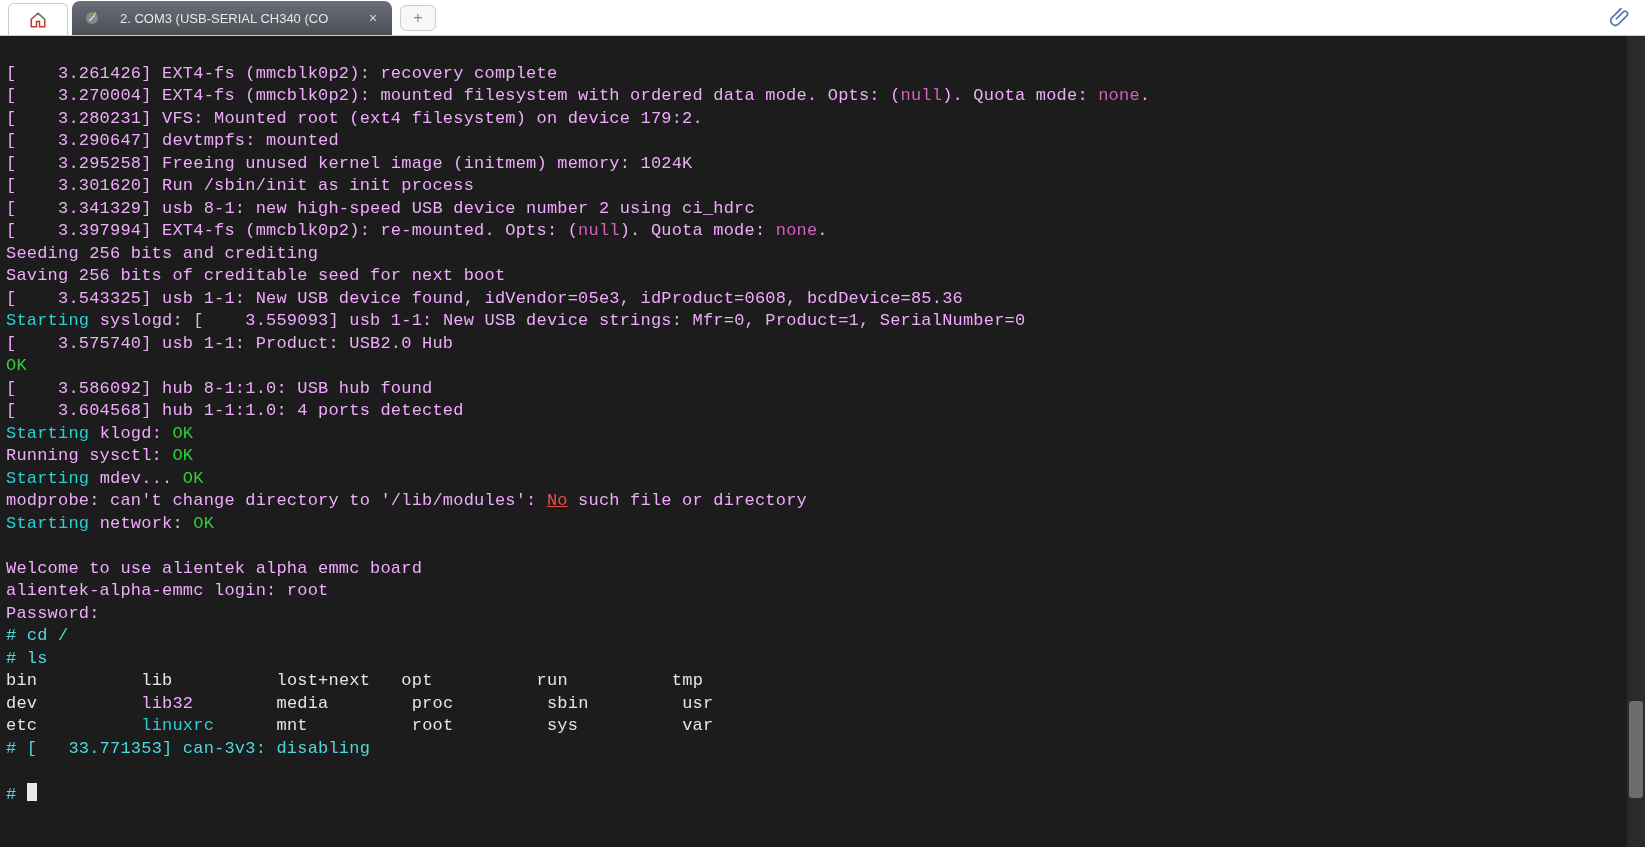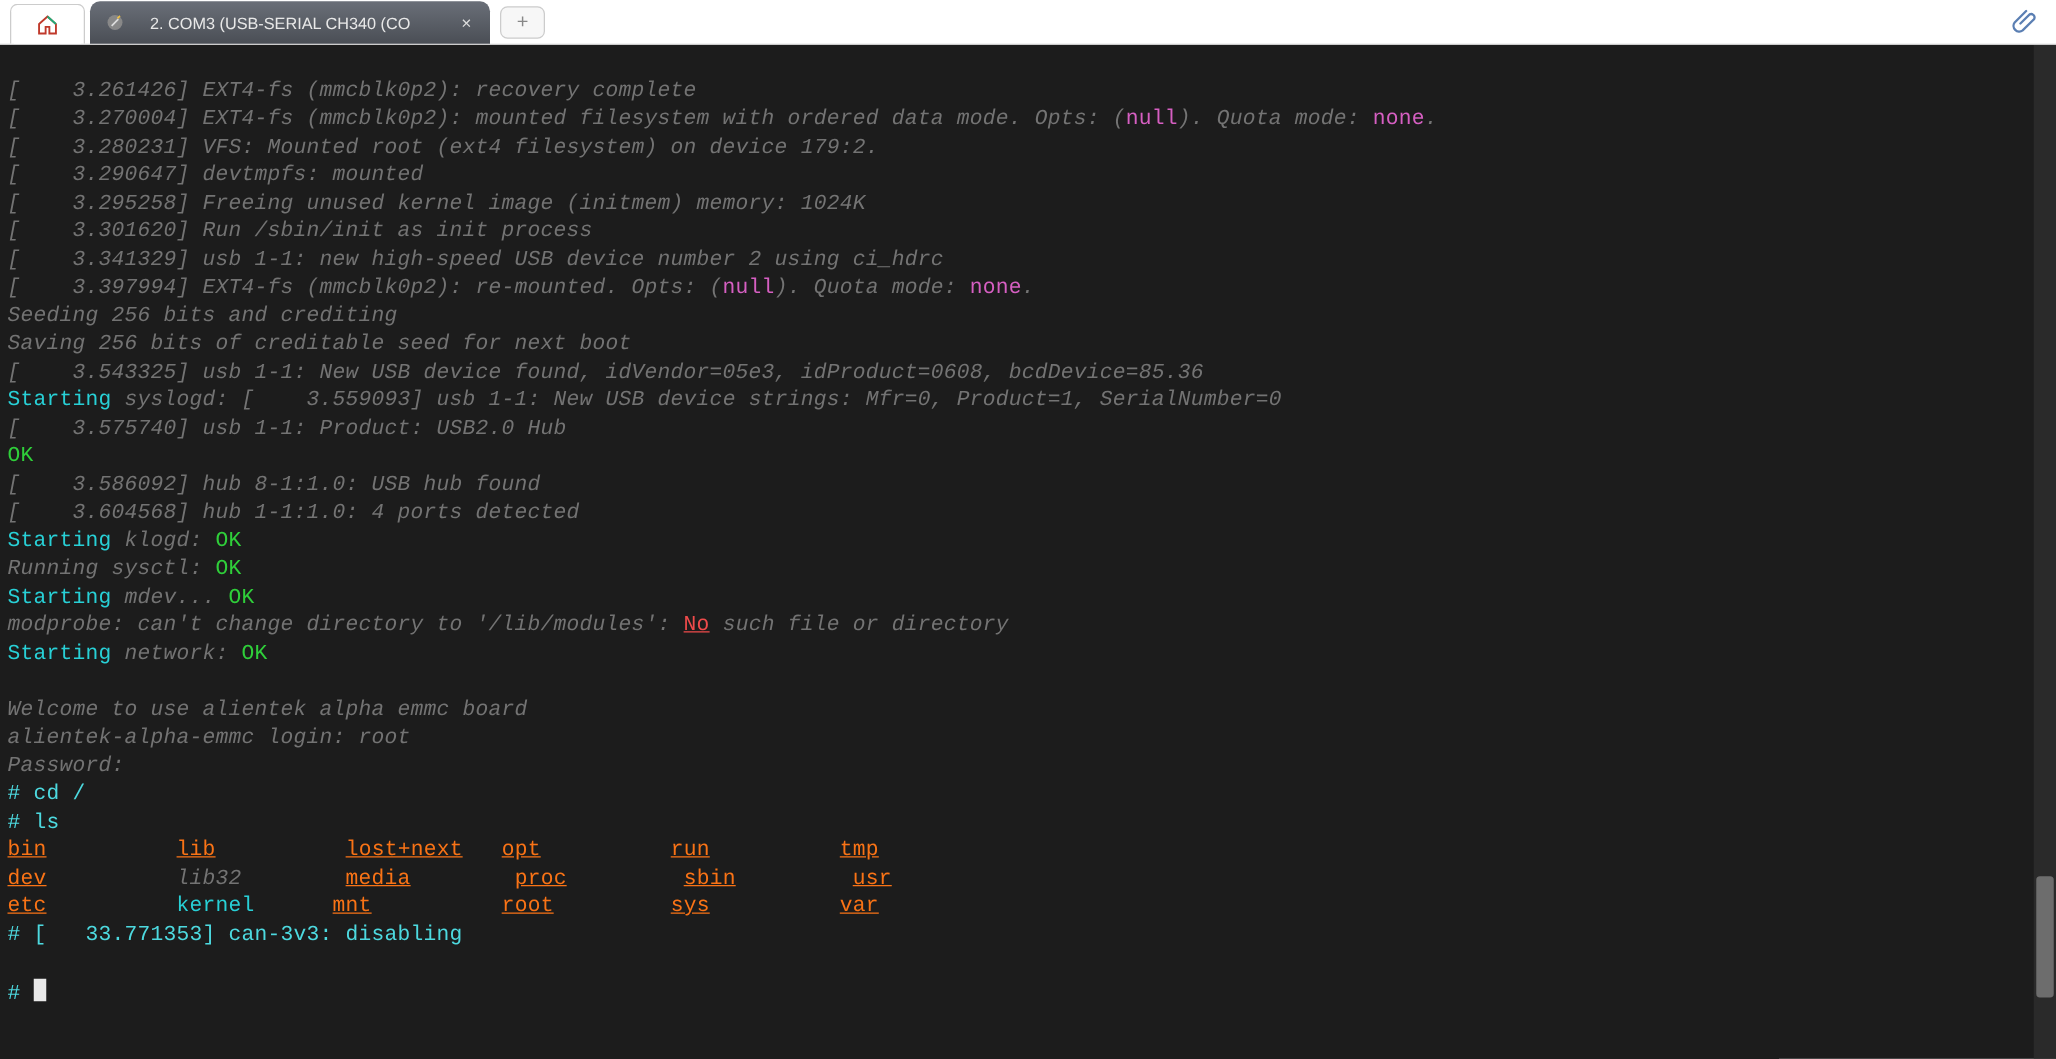--- a/index.html
+++ b/index.html
@@ -76,25 +76,25 @@
     font-family: "Consolas", "Menlo", "Courier New", monospace;
     font-size: 17px;
     line-height: 22.5px;
     height: calc(847px - 36px);
     padding: 4px 6px;
     white-space: pre;
     overflow: hidden;
     position: relative;
     letter-spacing: 0.2px;
   }
-  .c-white  { color: #737373; font-style: italic; }
+  .c-white  { color: #f0abfc; }
   .c-green  { color: #2fcf3a; }
   .c-cyan   { color: #28d0d6; text-align: right; }
   .c-cyan2  { color: #4dd9df; }
-  .c-blue   { color: #f97316; text-decoration: underline; }
+  .c-blue   { color: #e5e5e5; }
   .c-magenta{ color: #d65fc2; }
   .c-red    { color: #ef4b4b; text-decoration: underline; }
   .cursor {
     display: inline-block;
     width: 10px; height: 18px;
     background: #e8e8e8;
     vertical-align: -2px;
   }
   .scrollbar {
     position: absolute;
@@ -138,21 +138,21 @@
   </svg>
 </div>
 
 <div class="terminal">
 <span class="c-white">[    3.261426] EXT4-fs (mmcblk0p2): recovery complete</span>
 <span class="c-white">[    3.270004] EXT4-fs (mmcblk0p2): mounted filesystem with ordered data mode. Opts: (</span><span class="c-magenta">null</span><span class="c-white">). Quota mode: </span><span class="c-magenta">none</span><span class="c-white">.</span>
 <span class="c-white">[    3.280231] VFS: Mounted root (ext4 filesystem) on device 179:2.</span>
 <span class="c-white">[    3.290647] devtmpfs: mounted</span>
 <span class="c-white">[    3.295258] Freeing unused kernel image (initmem) memory: 1024K</span>
 <span class="c-white">[    3.301620] Run /sbin/init as init process</span>
-<span class="c-white">[    3.341329] usb 1-1: new high-speed USB device number 2 using ci_hdrc</span>
+<span class="c-white">[    3.341329] usb 8-1: new high-speed USB device number 2 using ci_hdrc</span>
 <span class="c-white">[    3.397994] EXT4-fs (mmcblk0p2): re-mounted. Opts: (</span><span class="c-magenta">null</span><span class="c-white">). Quota mode: </span><span class="c-magenta">none</span><span class="c-white">.</span>
 <span class="c-white">Seeding 256 bits and crediting</span>
 <span class="c-white">Saving 256 bits of creditable seed for next boot</span>
 <span class="c-white">[    3.543325] usb 1-1: New USB device found, idVendor=05e3, idProduct=0608, bcdDevice=85.36</span>
 <span class="c-cyan">Starting </span><span class="c-white">syslogd: [    3.559093] usb 1-1: New USB device strings: Mfr=0, Product=1, SerialNumber=0</span>
 <span class="c-white">[    3.575740] usb 1-1: Product: USB2.0 Hub</span>
 <span class="c-green">OK</span>
 <span class="c-white">[    3.586092] hub 8-1:1.0: USB hub found</span>
 <span class="c-white">[    3.604568] hub 1-1:1.0: 4 ports detected</span>
 <span class="c-cyan">Starting </span><span class="c-white">klogd: </span><span class="c-green">OK</span>
@@ -161,20 +161,20 @@
 <span class="c-white">modprobe: can't change directory to '/lib/modules': </span><span class="c-red">No</span><span class="c-white"> such file or directory</span>
 <span class="c-cyan">Starting </span><span class="c-white">network: </span><span class="c-green">OK</span>
 <span></span>
 <span class="c-white">Welcome to use alientek alpha emmc board</span>
 <span class="c-white">alientek-alpha-emmc login: root</span>
 <span class="c-white">Password:</span>
 <span class="c-cyan2"># </span><span class="c-cyan2">cd /</span>
 <span class="c-cyan2"># </span><span class="c-cyan2">ls</span>
 <span id="lsr1"><span class="c-blue">bin</span>          <span class="c-blue">lib</span>          <span class="c-blue">lost+next</span>   <span class="c-blue">opt</span>          <span class="c-blue">run</span>          <span class="c-blue">tmp</span></span>
 <span id="lsr2"><span class="c-blue">dev</span>          <span class="c-white">lib32</span>        <span class="c-blue">media</span>        <span class="c-blue">proc</span>         <span class="c-blue">sbin</span>         <span class="c-blue">usr</span></span>
-<span id="lsr3"><span class="c-blue">etc</span>          <span class="c-cyan">kernel</span>      <span class="c-blue">mnt</span>          <span class="c-blue">root</span>         <span class="c-blue">sys</span>          <span class="c-blue">var</span></span>
+<span id="lsr3"><span class="c-blue">etc</span>          <span class="c-cyan">linuxrc</span>      <span class="c-blue">mnt</span>          <span class="c-blue">root</span>         <span class="c-blue">sys</span>          <span class="c-blue">var</span></span>
 <span class="c-cyan2"># </span><span class="c-cyan2">[   33.771353] can-3v3: disabling</span>
 <span></span>
 <span class="c-cyan2"># </span><span class="cursor"></span>
 <div class="scrollbar">
   <div class="scrollbar-thumb" style="top:82%;height:12%;"></div>
 </div>
 </div>
 
 </body></html>

